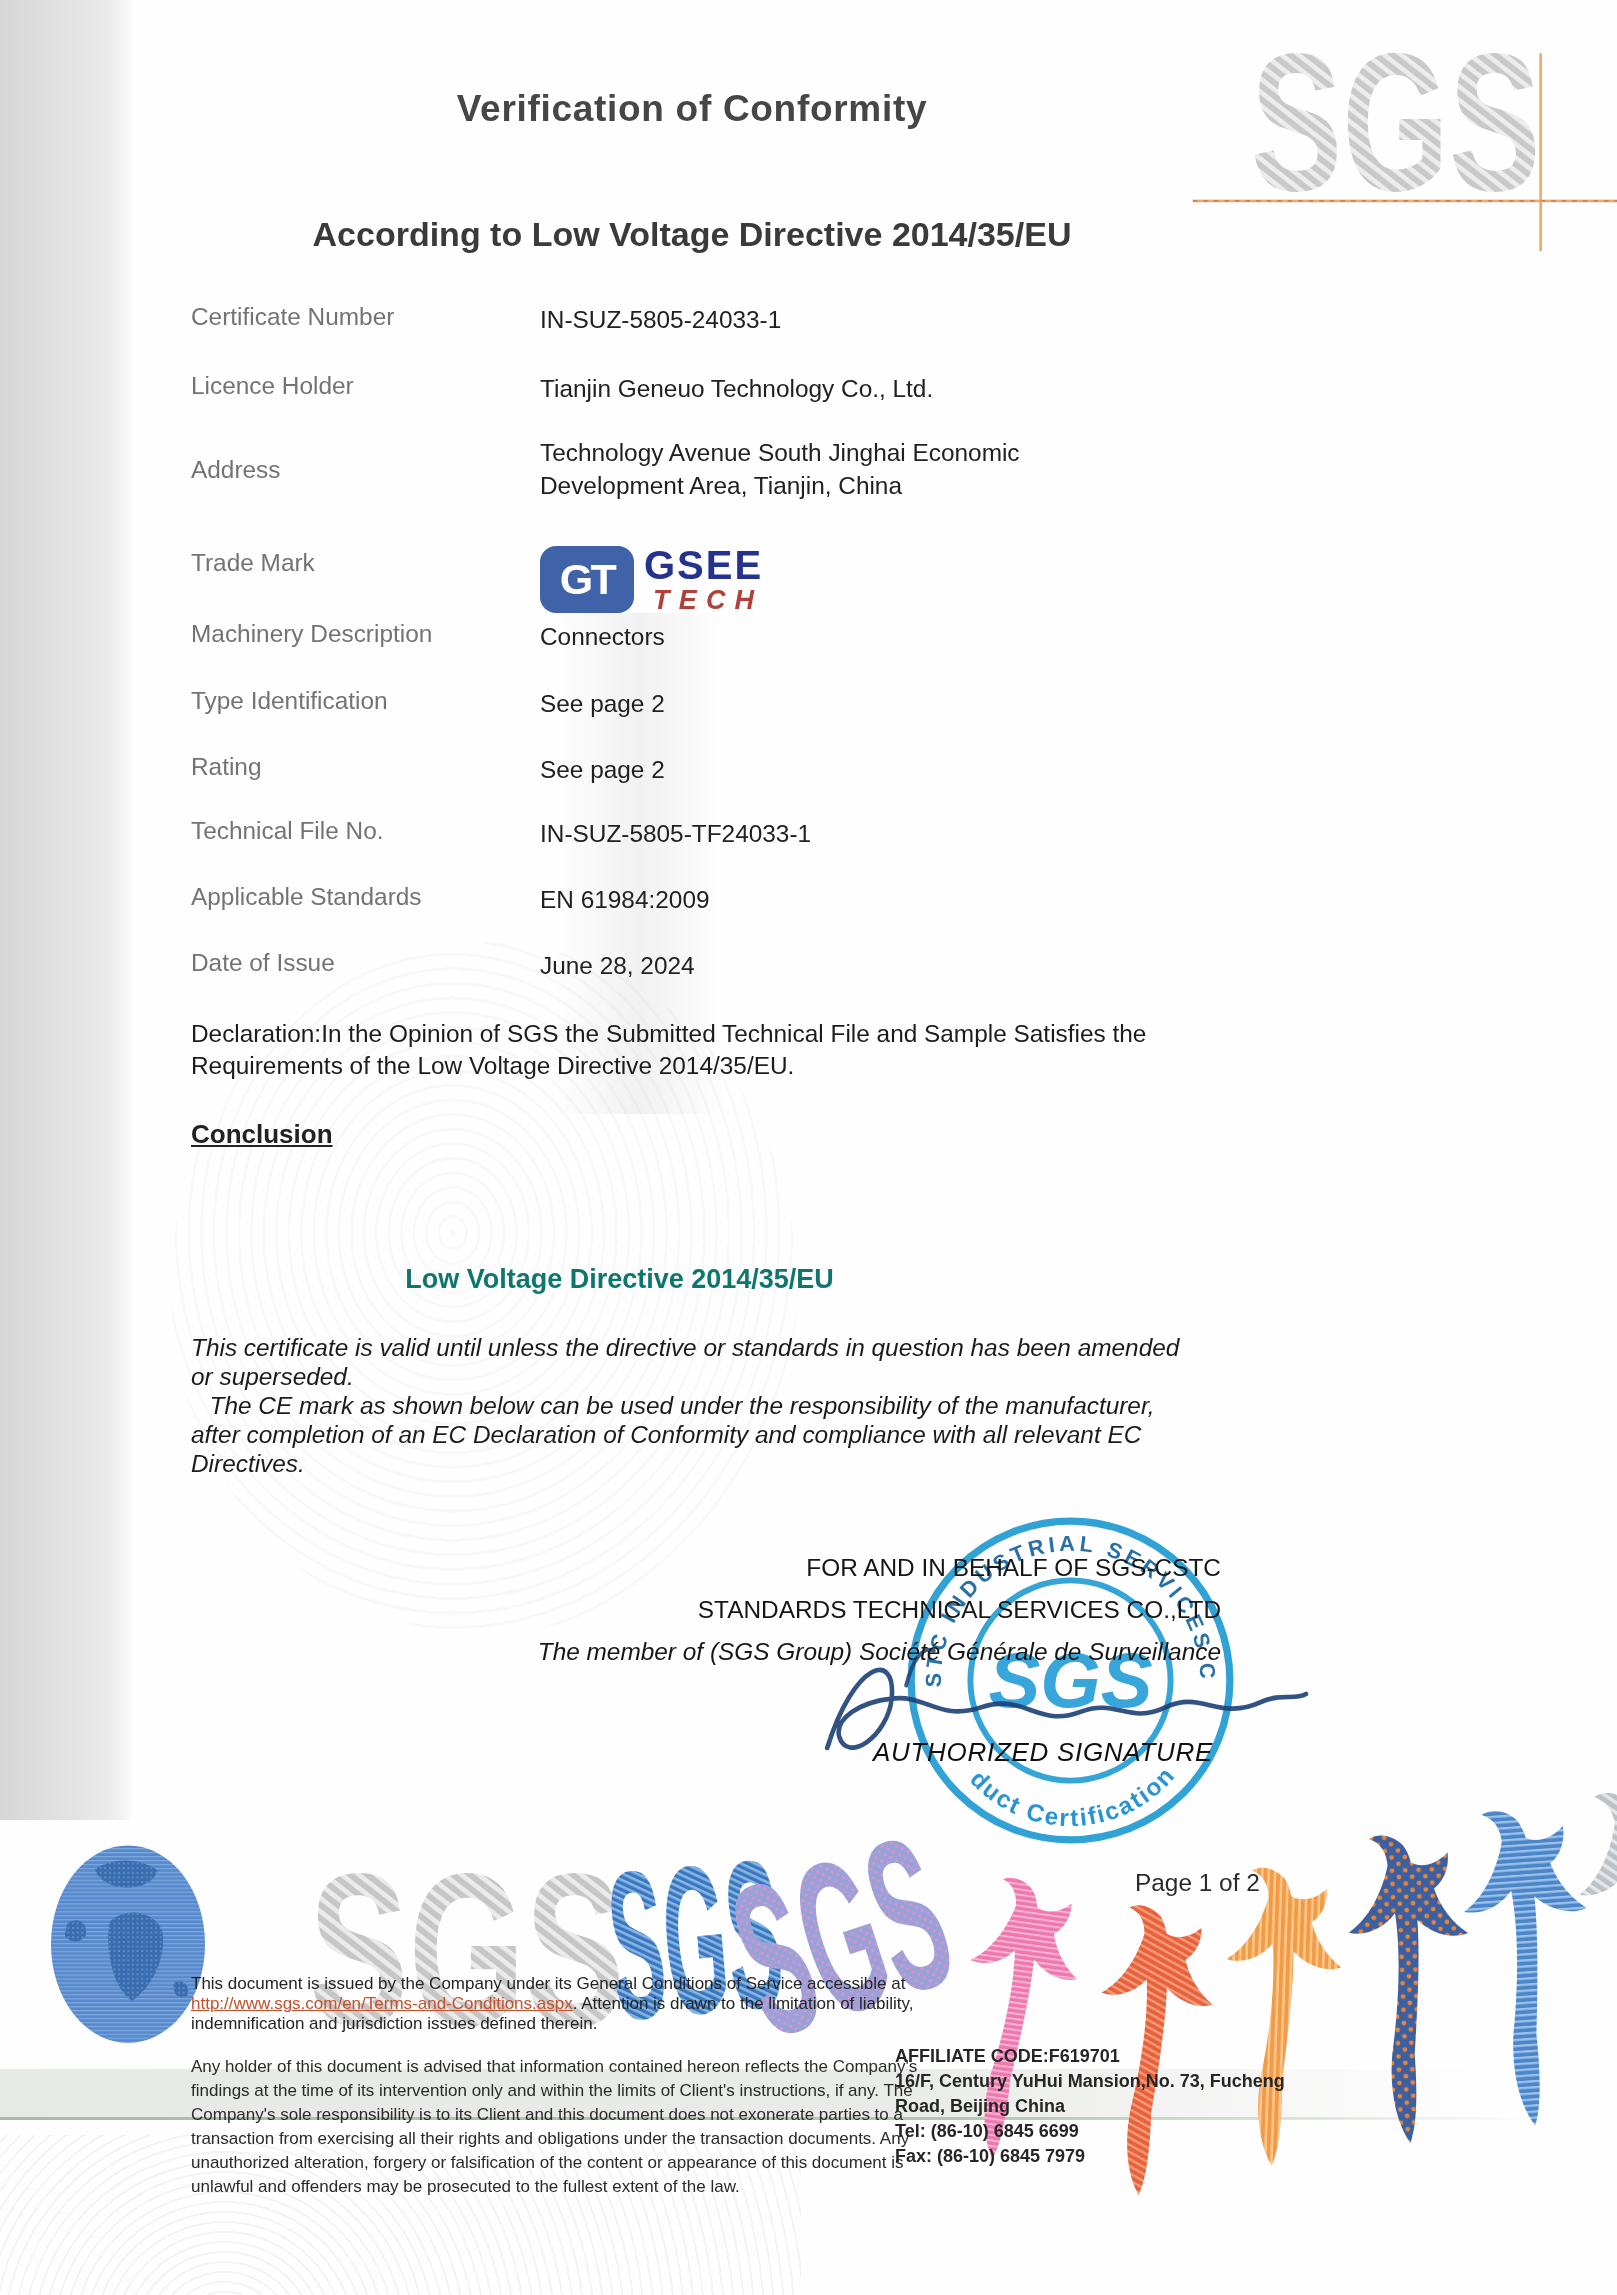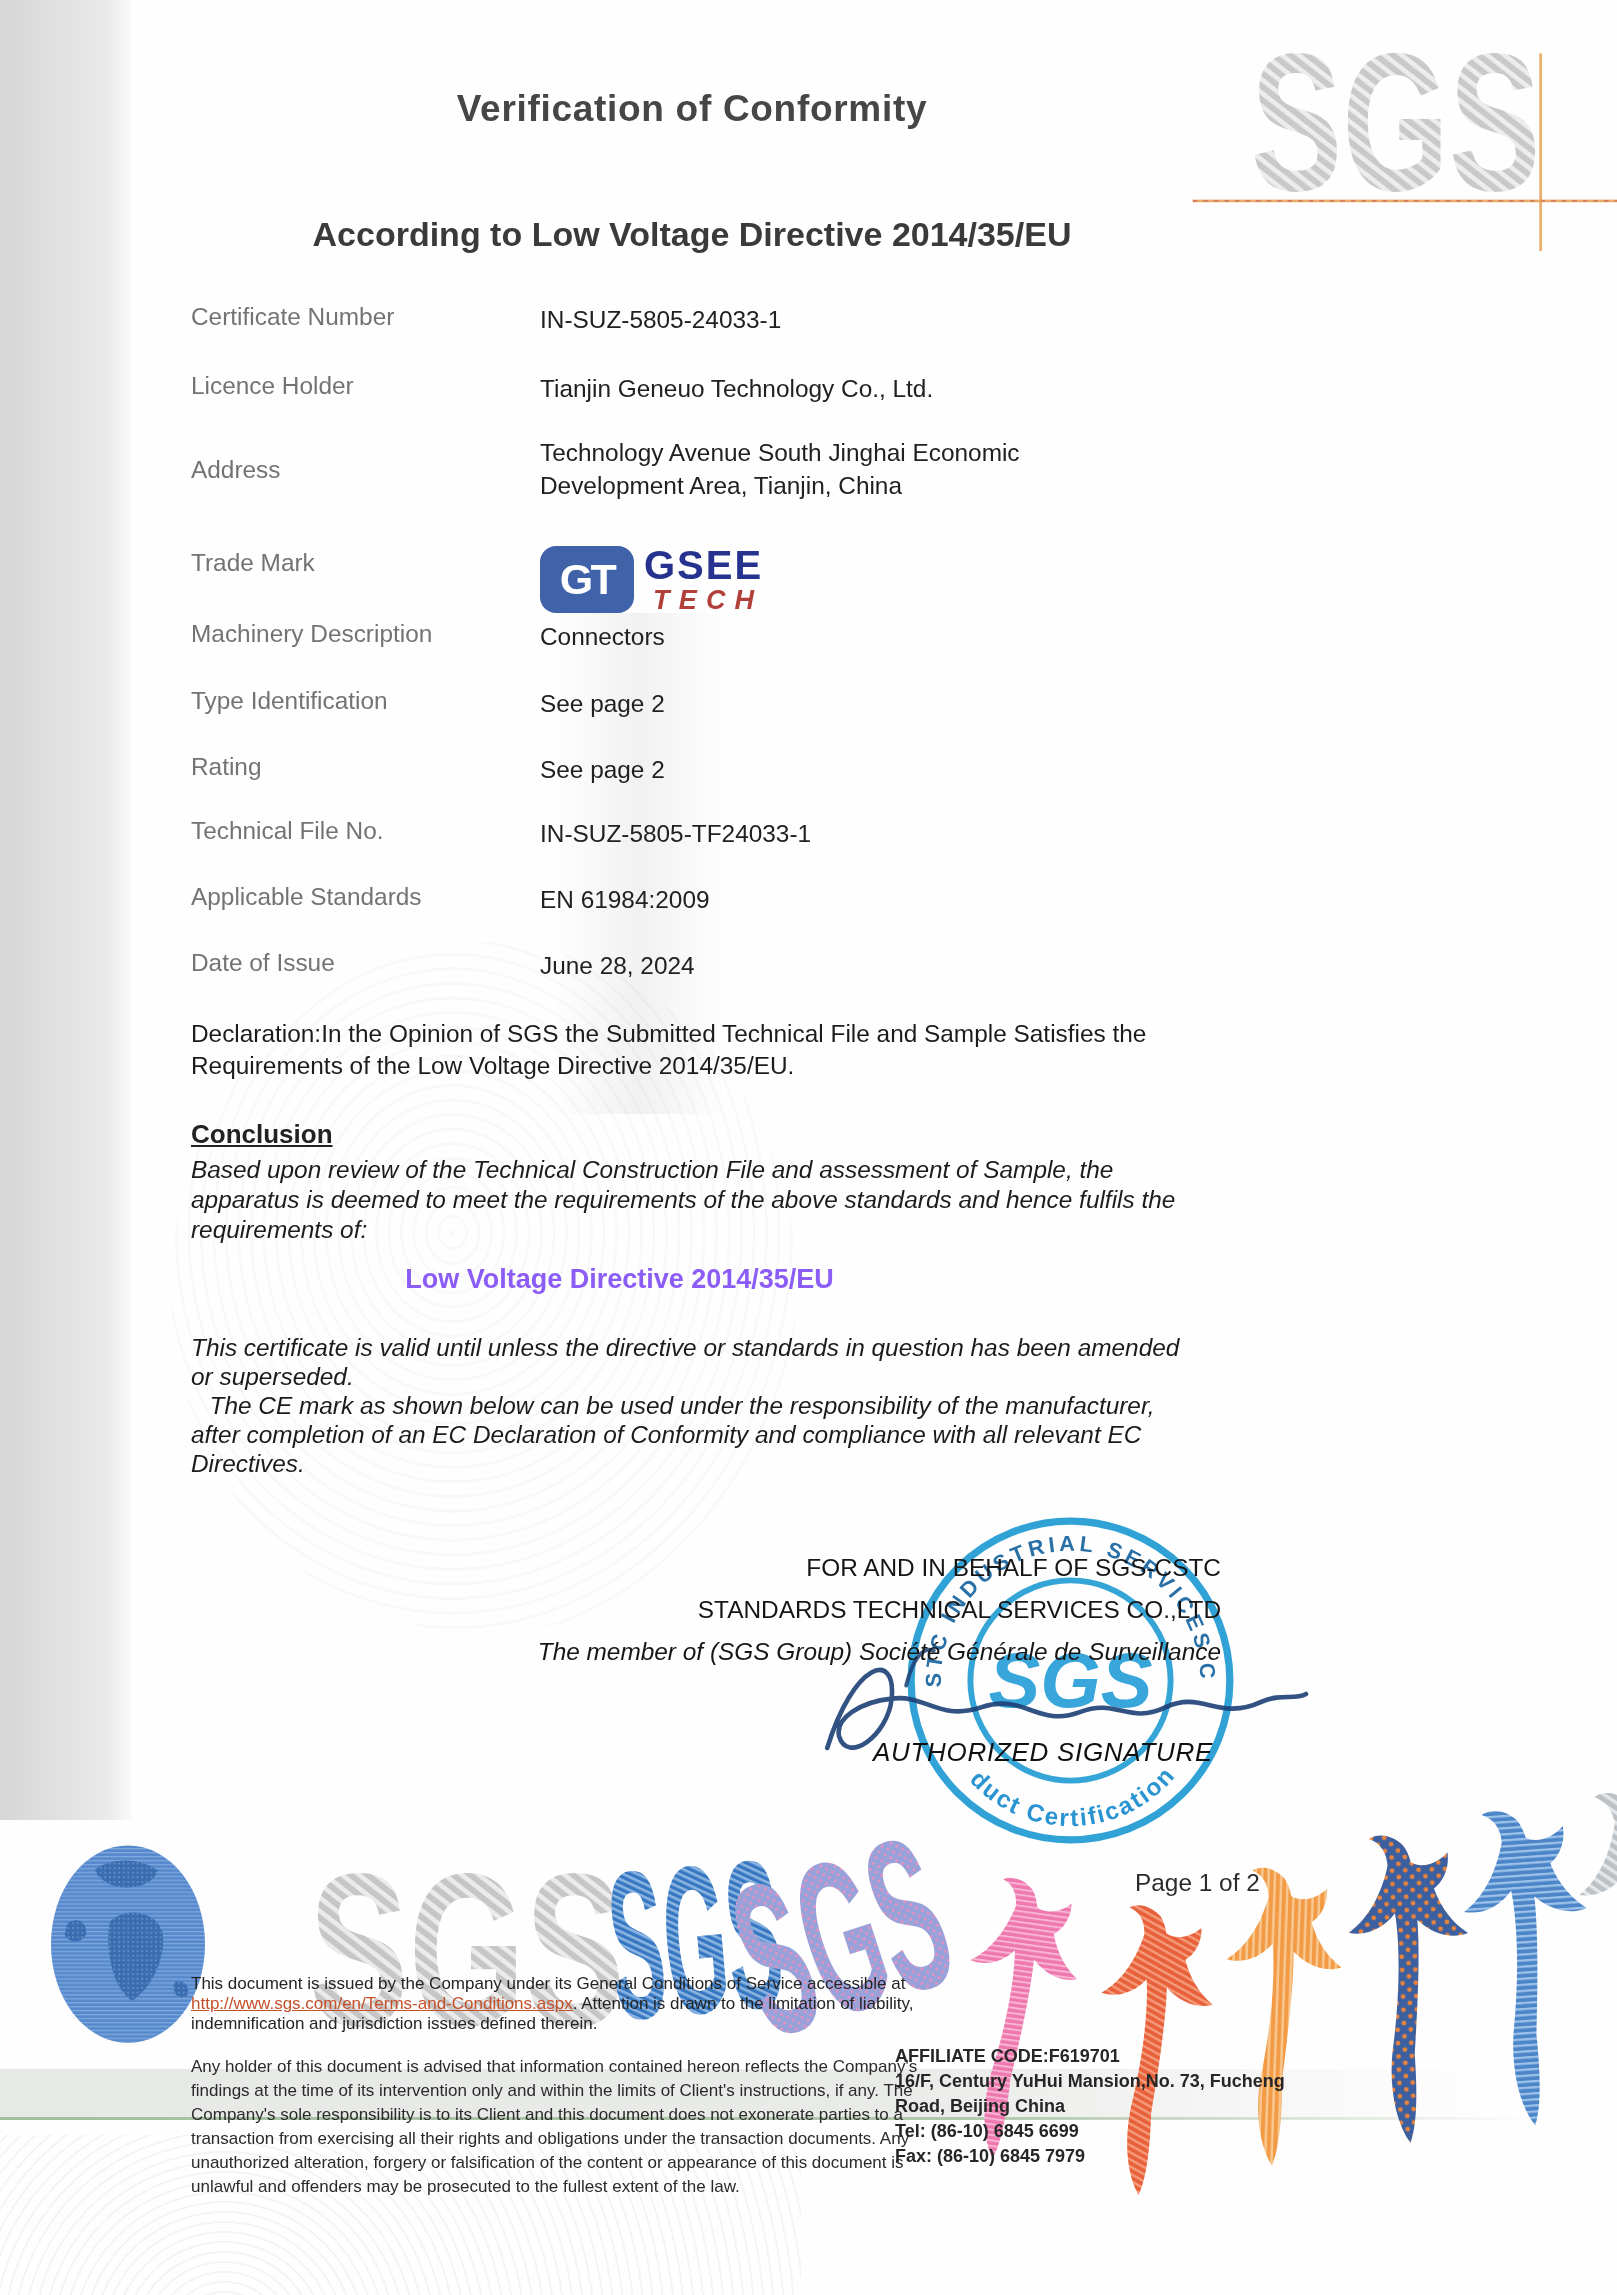--- a/index.html
+++ b/index.html
@@ -49,21 +49,21 @@
   .tech-word{position:absolute;left:113px;top:42px;font-size:27px;font-weight:bold;font-style:italic;
     color:#b2403a;letter-spacing:9.2px;}
   
   .declaration{position:absolute;left:191px;top:1018px;width:998px;z-index:3;
     font-size:24.4px;line-height:32px;color:#1c1c1c;}
   .conclusion-h{position:absolute;left:191px;top:1119px;z-index:3;
     font-size:26px;font-weight:bold;text-decoration:underline;color:#222;}
   .conclusion-b{position:absolute;left:191px;top:1155px;width:1031px;z-index:3;
     font-size:24.4px;line-height:30px;font-style:italic;color:#1c1c1c;}
   .directive{position:absolute;left:191px;top:1264px;width:857px;text-align:center;z-index:3;
-    font-size:27px;font-weight:bold;color:#8b5cf6;}
+    font-size:27px;font-weight:bold;color:#0f766e;}
   .note-block{position:absolute;left:191px;top:1333px;width:989px;z-index:3;
     font-size:24.4px;line-height:29px;font-style:italic;color:#1b1b1b;}
   .note-block p{margin:0;}
   .note-block p.indent{text-indent:18.5px;}
   
   .signatory{position:absolute;left:330px;top:1547px;width:891px;text-align:right;z-index:3;
     font-size:24.4px;line-height:42px;color:#161616;}
   .signatory .it{font-style:italic;}
   .auth-sig{position:absolute;left:791px;top:1737px;width:422px;text-align:right;z-index:4;
     font-size:26px;font-style:italic;color:#101010;letter-spacing:0.7px;}
@@ -155,21 +155,20 @@
 
   <div class="tm-logo">
     <div class="gt-box">GT</div>
     <div class="gsee-word">GSEE</div>
     <div class="tech-word">TECH</div>
   </div>
 
   <div class="declaration">Declaration:In the Opinion of SGS the Submitted Technical File and Sample Satisfies the Requirements of the Low Voltage Directive 2014/35/EU.</div>
 
   <div class="conclusion-h">Conclusion</div>
-  <div class="conclusion-b">Based upon review of the Technical Construction File and assessment of Sample, the apparatus is deemed to meet the requirements of the above standards and hence fulfils the requirements of:</div>
   <div class="directive">Low Voltage Directive 2014/35/EU</div>
 
   <div class="note-block">
     <p>This certificate is valid until unless the directive or standards in question has been amended or superseded.</p>
     <p class="indent">The CE mark as shown below can be used under the responsibility of the manufacturer, after completion of an EC Declaration of Conformity and compliance with all relevant EC Directives.</p>
   </div>
 
   <div class="signatory">
     <div>FOR AND IN BEHALF OF SGS-CSTC</div>
     <div>STANDARDS TECHNICAL SERVICES CO.,LTD</div>

